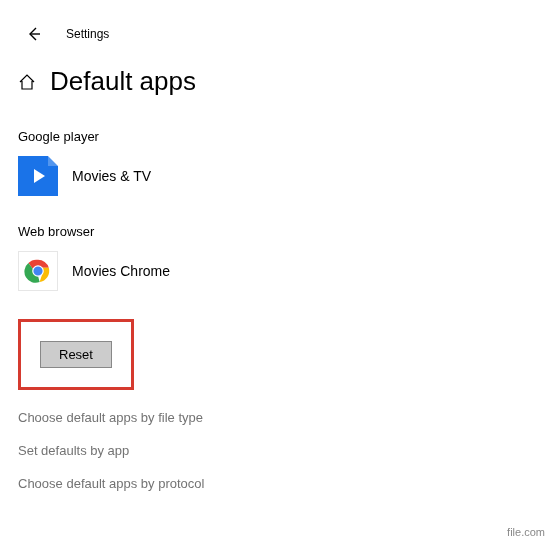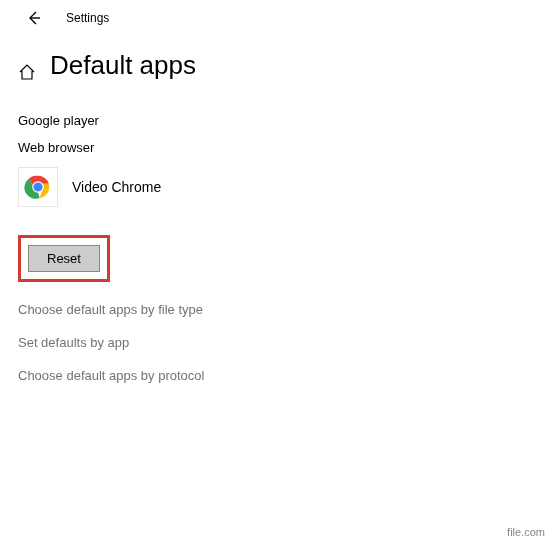--- a/index.html
+++ b/index.html
@@ -8,28 +8,28 @@
     background: #ffffff;
     width: 553px;
     height: 542px;
     overflow: hidden;
     color: #000;
     position: relative;
   }
   .top-bar {
     display: flex;
     align-items: center;
-    padding: 10px 18px 6px 26px;
+    padding: 26px 18px 6px 26px;
     gap: 24px;
   }
   .back-icon { width: 16px; height: 16px; }
   .settings-label { font-size: 12px; color: #000; }
   .header {
     display: flex;
-    align-items: flex-end;
+    align-items: center;
     gap: 14px;
     padding: 18px 18px 6px 18px;
   }
   .home-icon { width: 18px; height: 18px; flex-shrink: 0; }
   .page-title { font-size: 26px; font-weight: 400; color: #000; }
   .content { padding: 18px 18px 0 18px; }
   .section-label {
     font-size: 13px;
     color: #000;
     margin-bottom: 12px;
@@ -66,21 +66,21 @@
   .chrome-tile { background: #fff; border: 1px solid #e6e6e6; }
   .reset-desc {
     font-size: 13px;
     color: #000;
     margin-top: 18px;
     margin-bottom: 12px;
   }
   .reset-btn-wrap {
     border: 3px solid #d53a2f;
     display: inline-block;
-    padding: 7px;
+    padding: 19px;
     margin-bottom: 20px;
   }
   .reset-btn {
     background: #cccccc;
     border: 1px solid #888;
     font-size: 13px;
     padding: 5px 18px;
     font-family: inherit;
     cursor: pointer;
   }
@@ -117,34 +117,41 @@
     <svg viewBox="0 0 18 18" width="18" height="18">
         <path d="M2 9 L9 2 L16 9 M4 8 V16 H14 V8" stroke="#000" stroke-width="1.2" fill="none"></path>
       </svg>
   </span>
   <h1 class="page-title">Default apps</h1>
 </div>
 
 <div class="content">
 
   <div class="section-label">Google player</div>
+  <div class="app-row">
+    <div class="app-tile movies-tile">
+      <div class="movies-fold"></div>
+      <div class="movies-play"></div>
+    </div>
+    <div class="app-name">Movies &amp; TV</div>
+  </div>
 
   <div class="section-label">Web browser</div>
   <div class="app-row">
     <div class="app-tile chrome-tile">
       <svg viewBox="0 0 40 40" width="32" height="32">
         <circle cx="20" cy="20" r="14" fill="#fff"></circle>
         <path d="M20 6 A14 14 0 0 1 33.5 16 L20 16 A6 6 0 0 0 14.8 19 L8 10 A14 14 0 0 1 20 6 Z" fill="#ea4335"></path>
         <path d="M33.5 16 A14 14 0 0 1 22 33.8 L26 22 A6 6 0 0 0 20 16 Z" fill="#fbbc05"></path>
         <path d="M8 10 L14.8 19 A6 6 0 0 0 20 26 L22 33.8 A14 14 0 0 1 8 10 Z" fill="#34a853"></path>
         <circle cx="20" cy="20" r="6.5" fill="#4285f4"></circle>
         <circle cx="20" cy="20" r="6.5" fill="none" stroke="#fff" stroke-width="1.5"></circle>
       </svg>
     </div>
-    <div class="app-name">Video Chrome</div>
+    <div class="app-name">Movies Chrome</div>
   </div>
 
   <div class="reset-btn-wrap">
     <button class="reset-btn">Reset</button>
   </div>
 
   <a class="link">Choose default apps by file type</a>
   <a class="link">Set defaults by app</a>
   <a class="link">Choose default apps by protocol</a>
 

